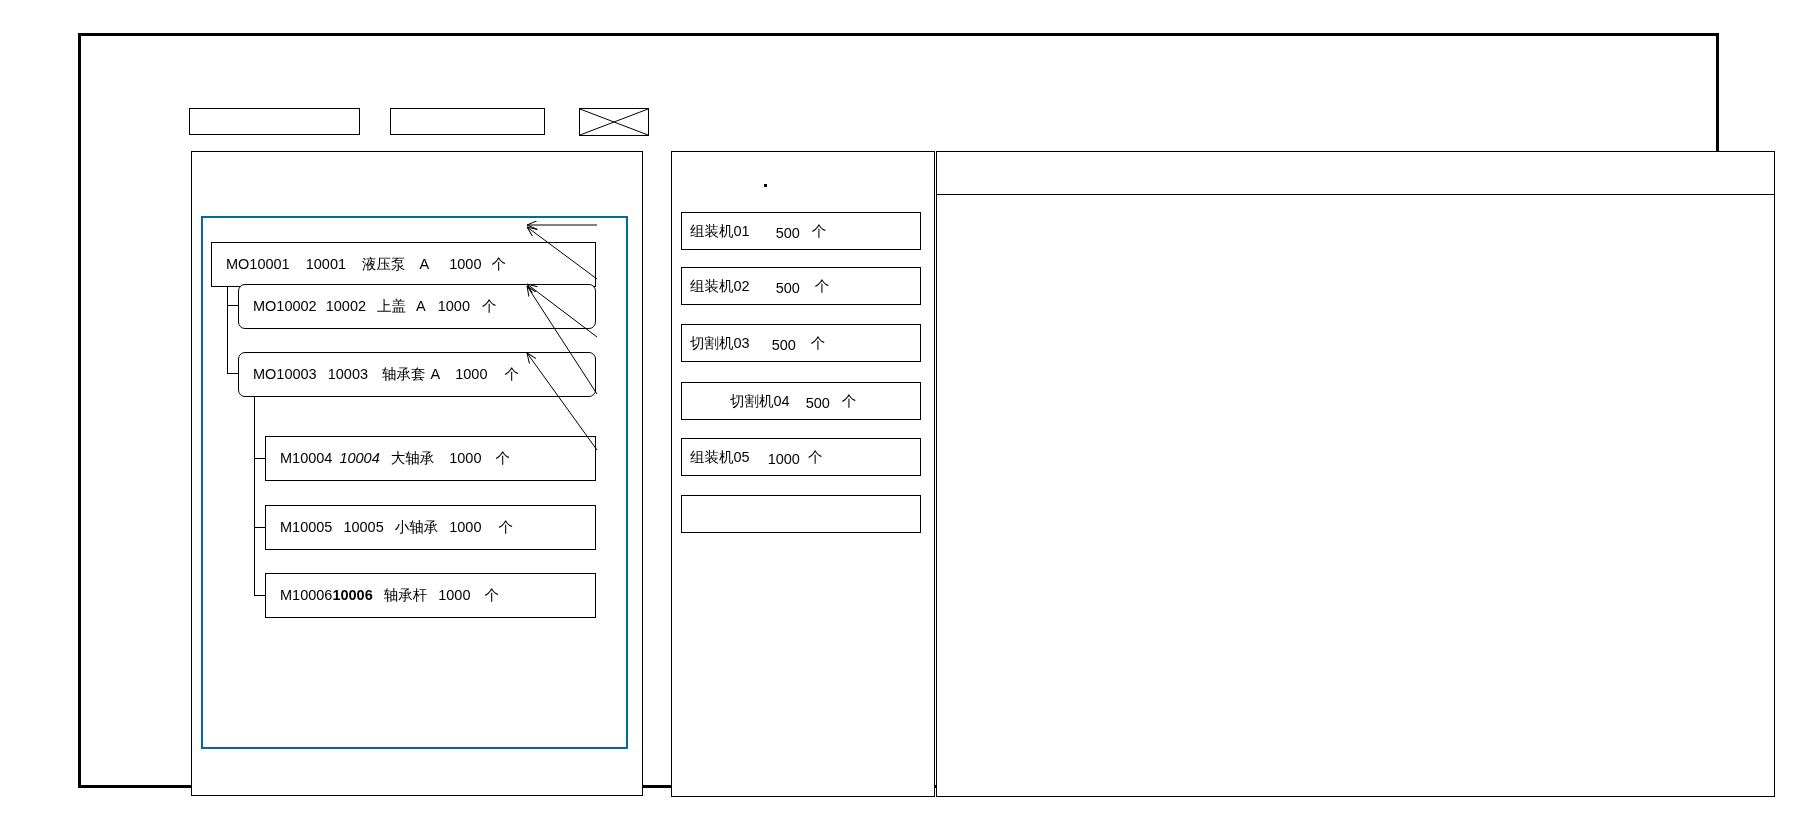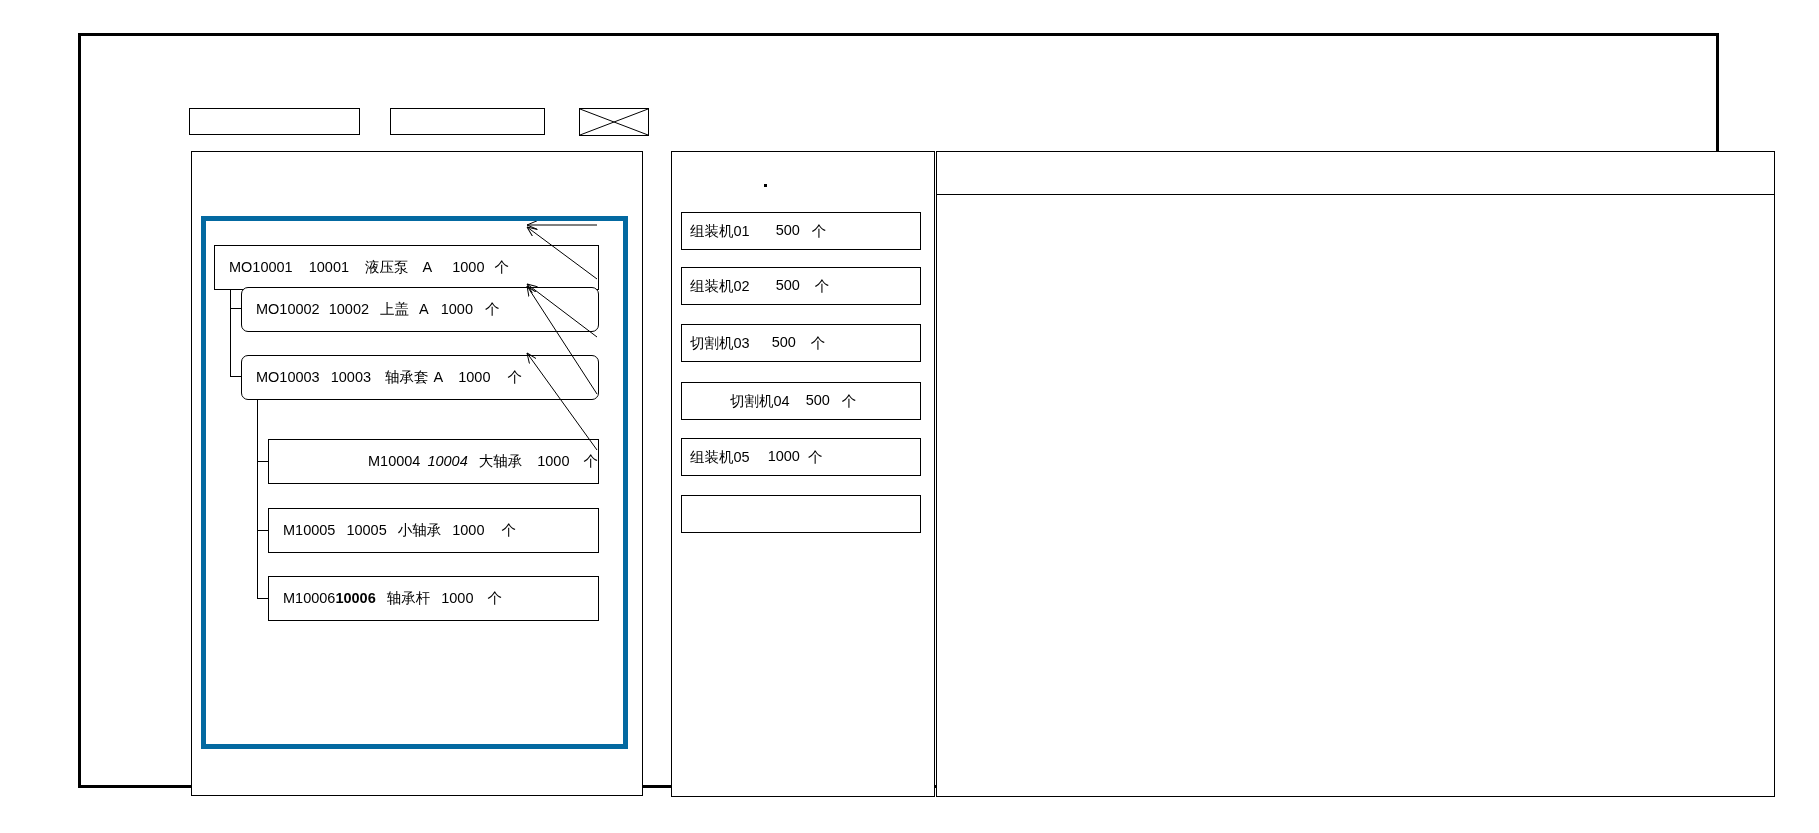--- a/index.html
+++ b/index.html
@@ -90,21 +90,21 @@
   }
   .col-headers span { margin-right: 10px; }
   .col-headers span:last-child { margin-right: 0; }
 
   .tree-container {
     position: absolute;
     left: 9px;
     top: 64px;
     width: 427px;
     height: 533px;
-    border: 5px solid #0369a1;
+    border: 2px solid #0369a1;
     box-sizing: border-box;
     background: #ffffff;
   }
 
   .tree-row {
     position: absolute;
     border: 1px solid #000000;
     box-sizing: border-box;
     background: #ffffff;
     font-size: 14.5px;
@@ -157,21 +157,21 @@
     width: 240px;
     height: 38px;
     border: 1px solid #000000;
     box-sizing: border-box;
     background: #ffffff;
     font-size: 14.5px;
     display: flex;
     align-items: center;
     white-space: nowrap;
   }
-  .op-box .cells { padding-left: 8px; display: flex; align-items: flex-start; }
+  .op-box .cells { padding-left: 8px; display: flex; align-items: flex-end; }
 
   
   .right-panel {
     position: absolute;
     left: 855px;
     top: 115px;
     width: 839px;
     height: 646px;
     border: 1px solid #000000;
     box-sizing: border-box;
@@ -254,21 +254,21 @@
           <span class="cells">
             <span class="cell">MO10003</span>
             <span class="cell" style="margin-left:11px;">10003</span>
             <span class="cell" style="margin-left:14px;">轴承套</span>
             <span class="cell" style="margin-left:5px;">A</span>
             <span class="cell" style="margin-left:15px;">1000</span>
             <span class="cell" style="margin-left:17px;">个</span>
           </span>
         </div>
 
-        <div class="tree-row row-d2" style="top:218px;justify-content:flex-end;">
+        <div class="tree-row row-d2" style="top:218px;">
           <span class="cells">
             <span class="cell">M10004</span>
             <span class="cell" style="margin-left:7px;font-style:italic;">10004</span>
             <span class="cell" style="margin-left:11px;">大轴承</span>
             <span class="cell" style="margin-left:15px;">1000</span>
             <span class="cell" style="margin-left:14px;">个</span>
           </span>
         </div>
 
         <div class="tree-row row-d2" style="top:287px;">

